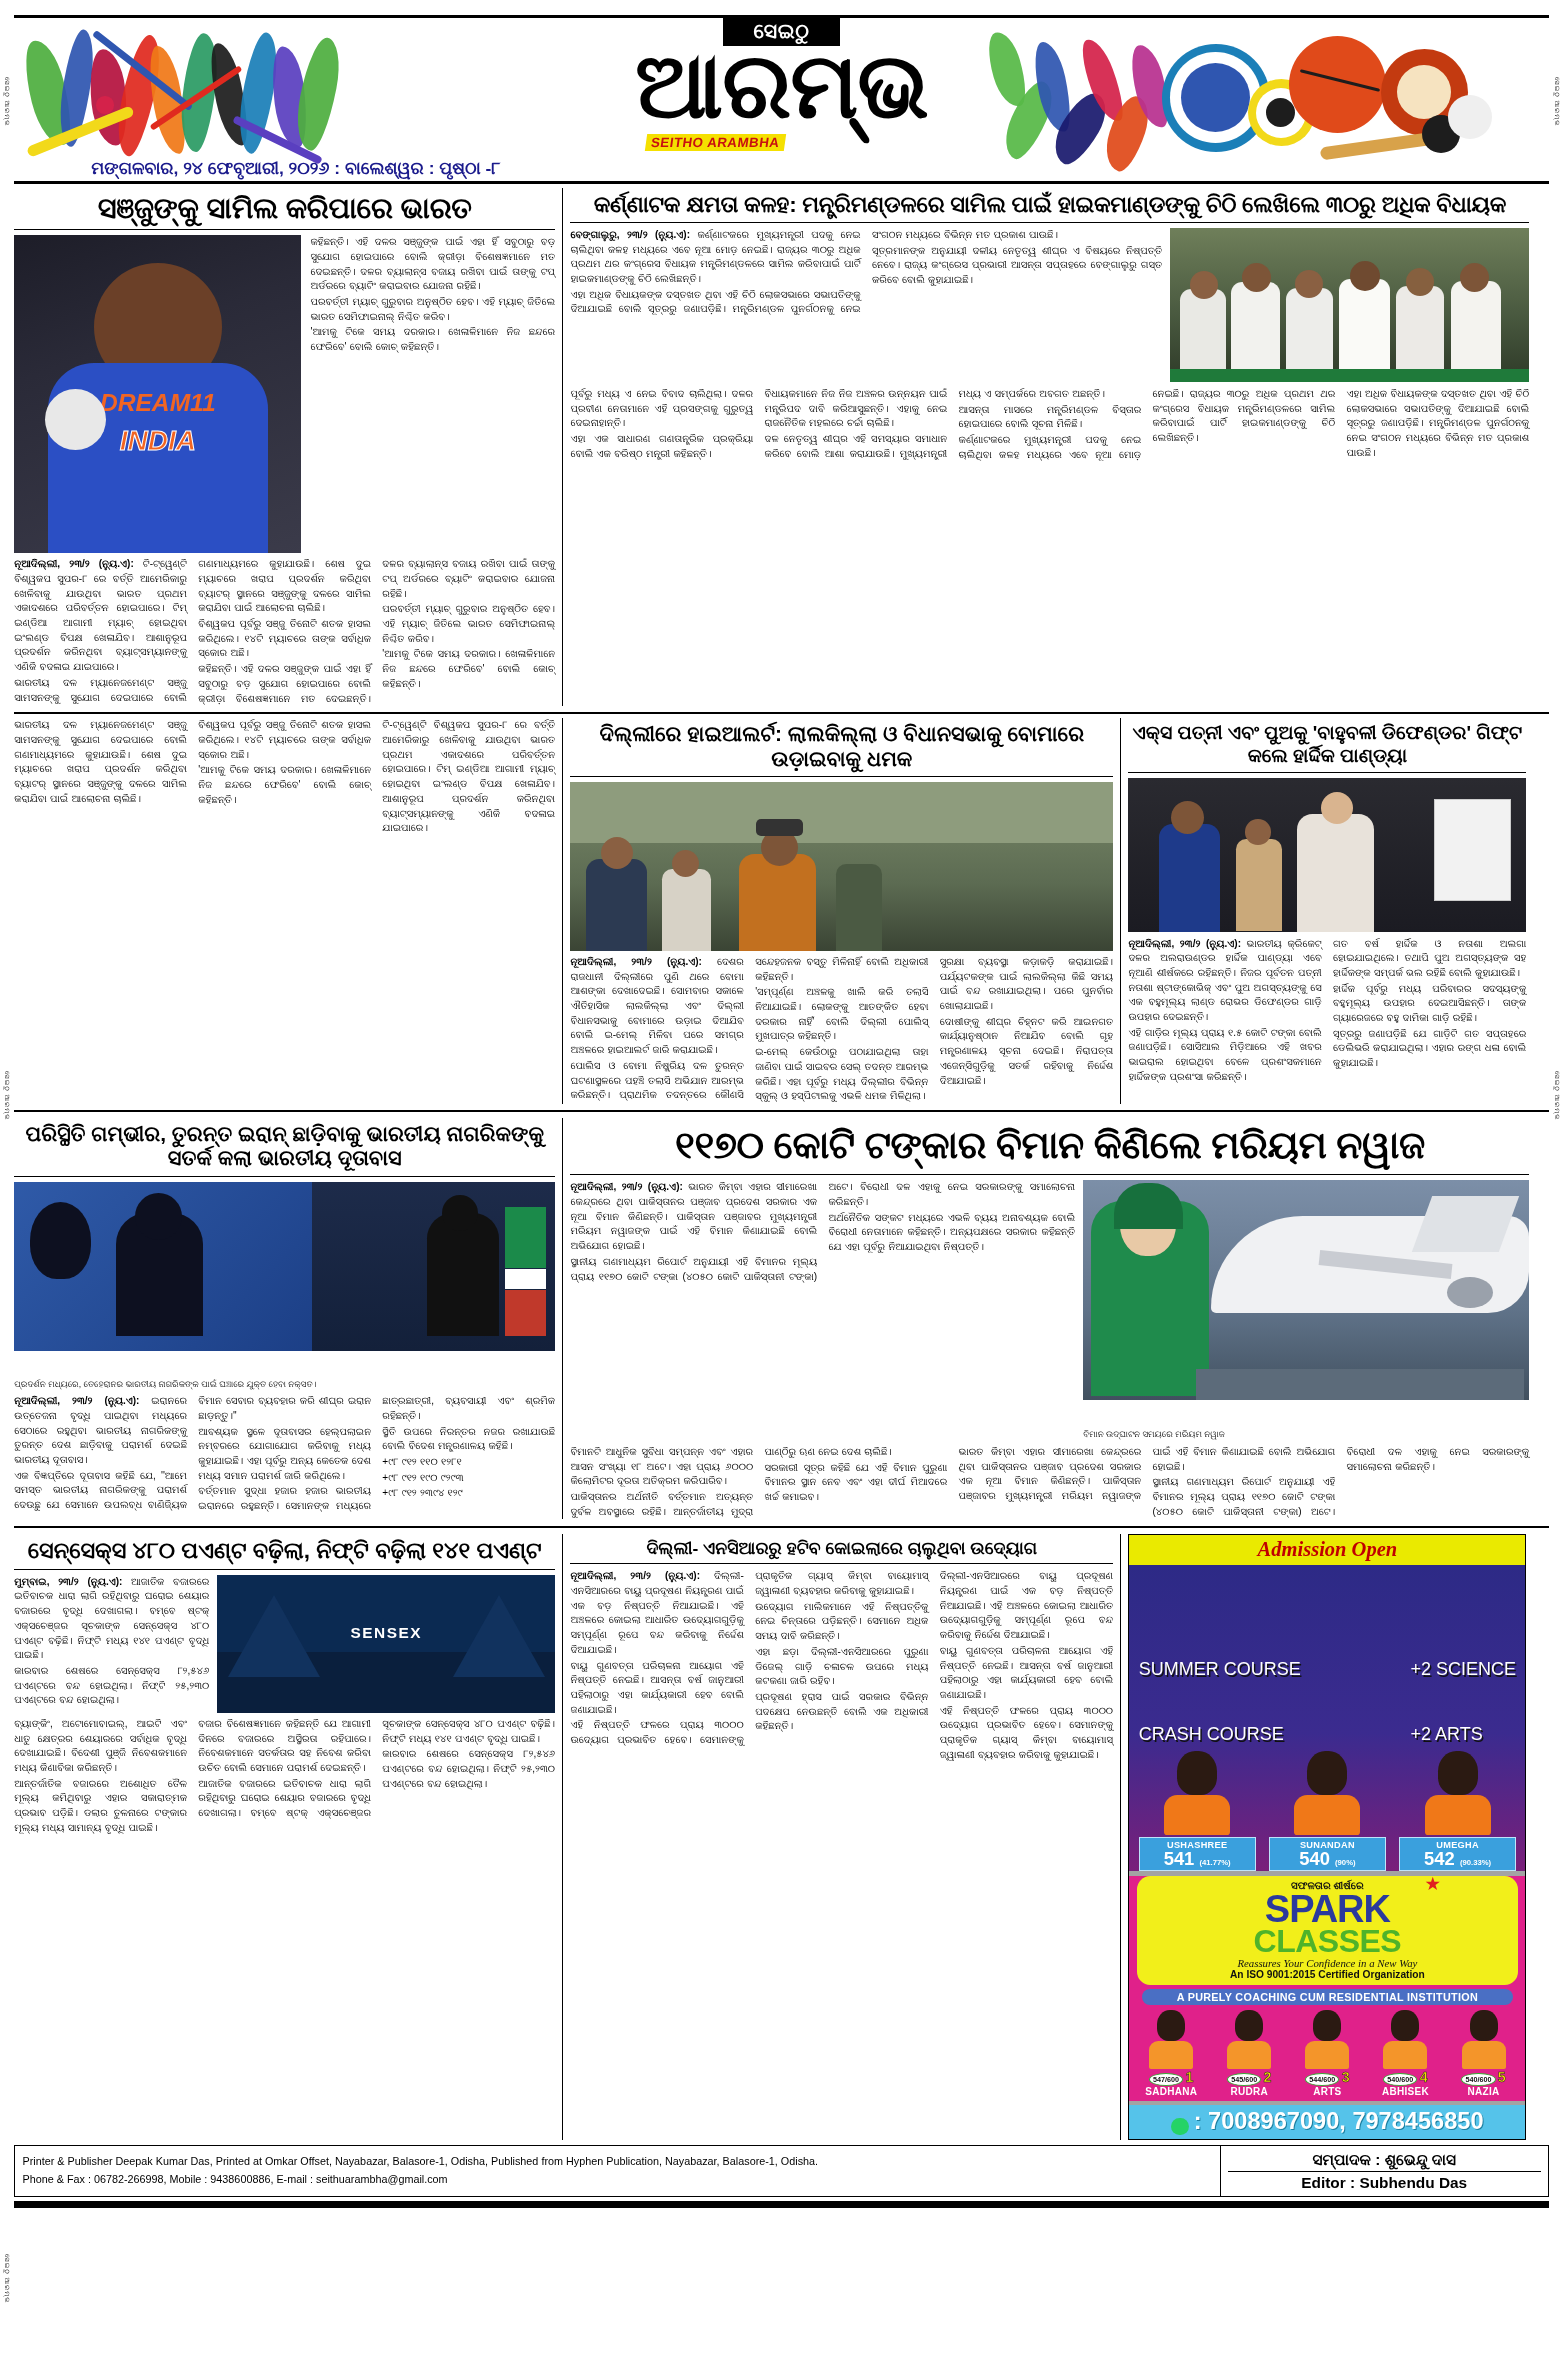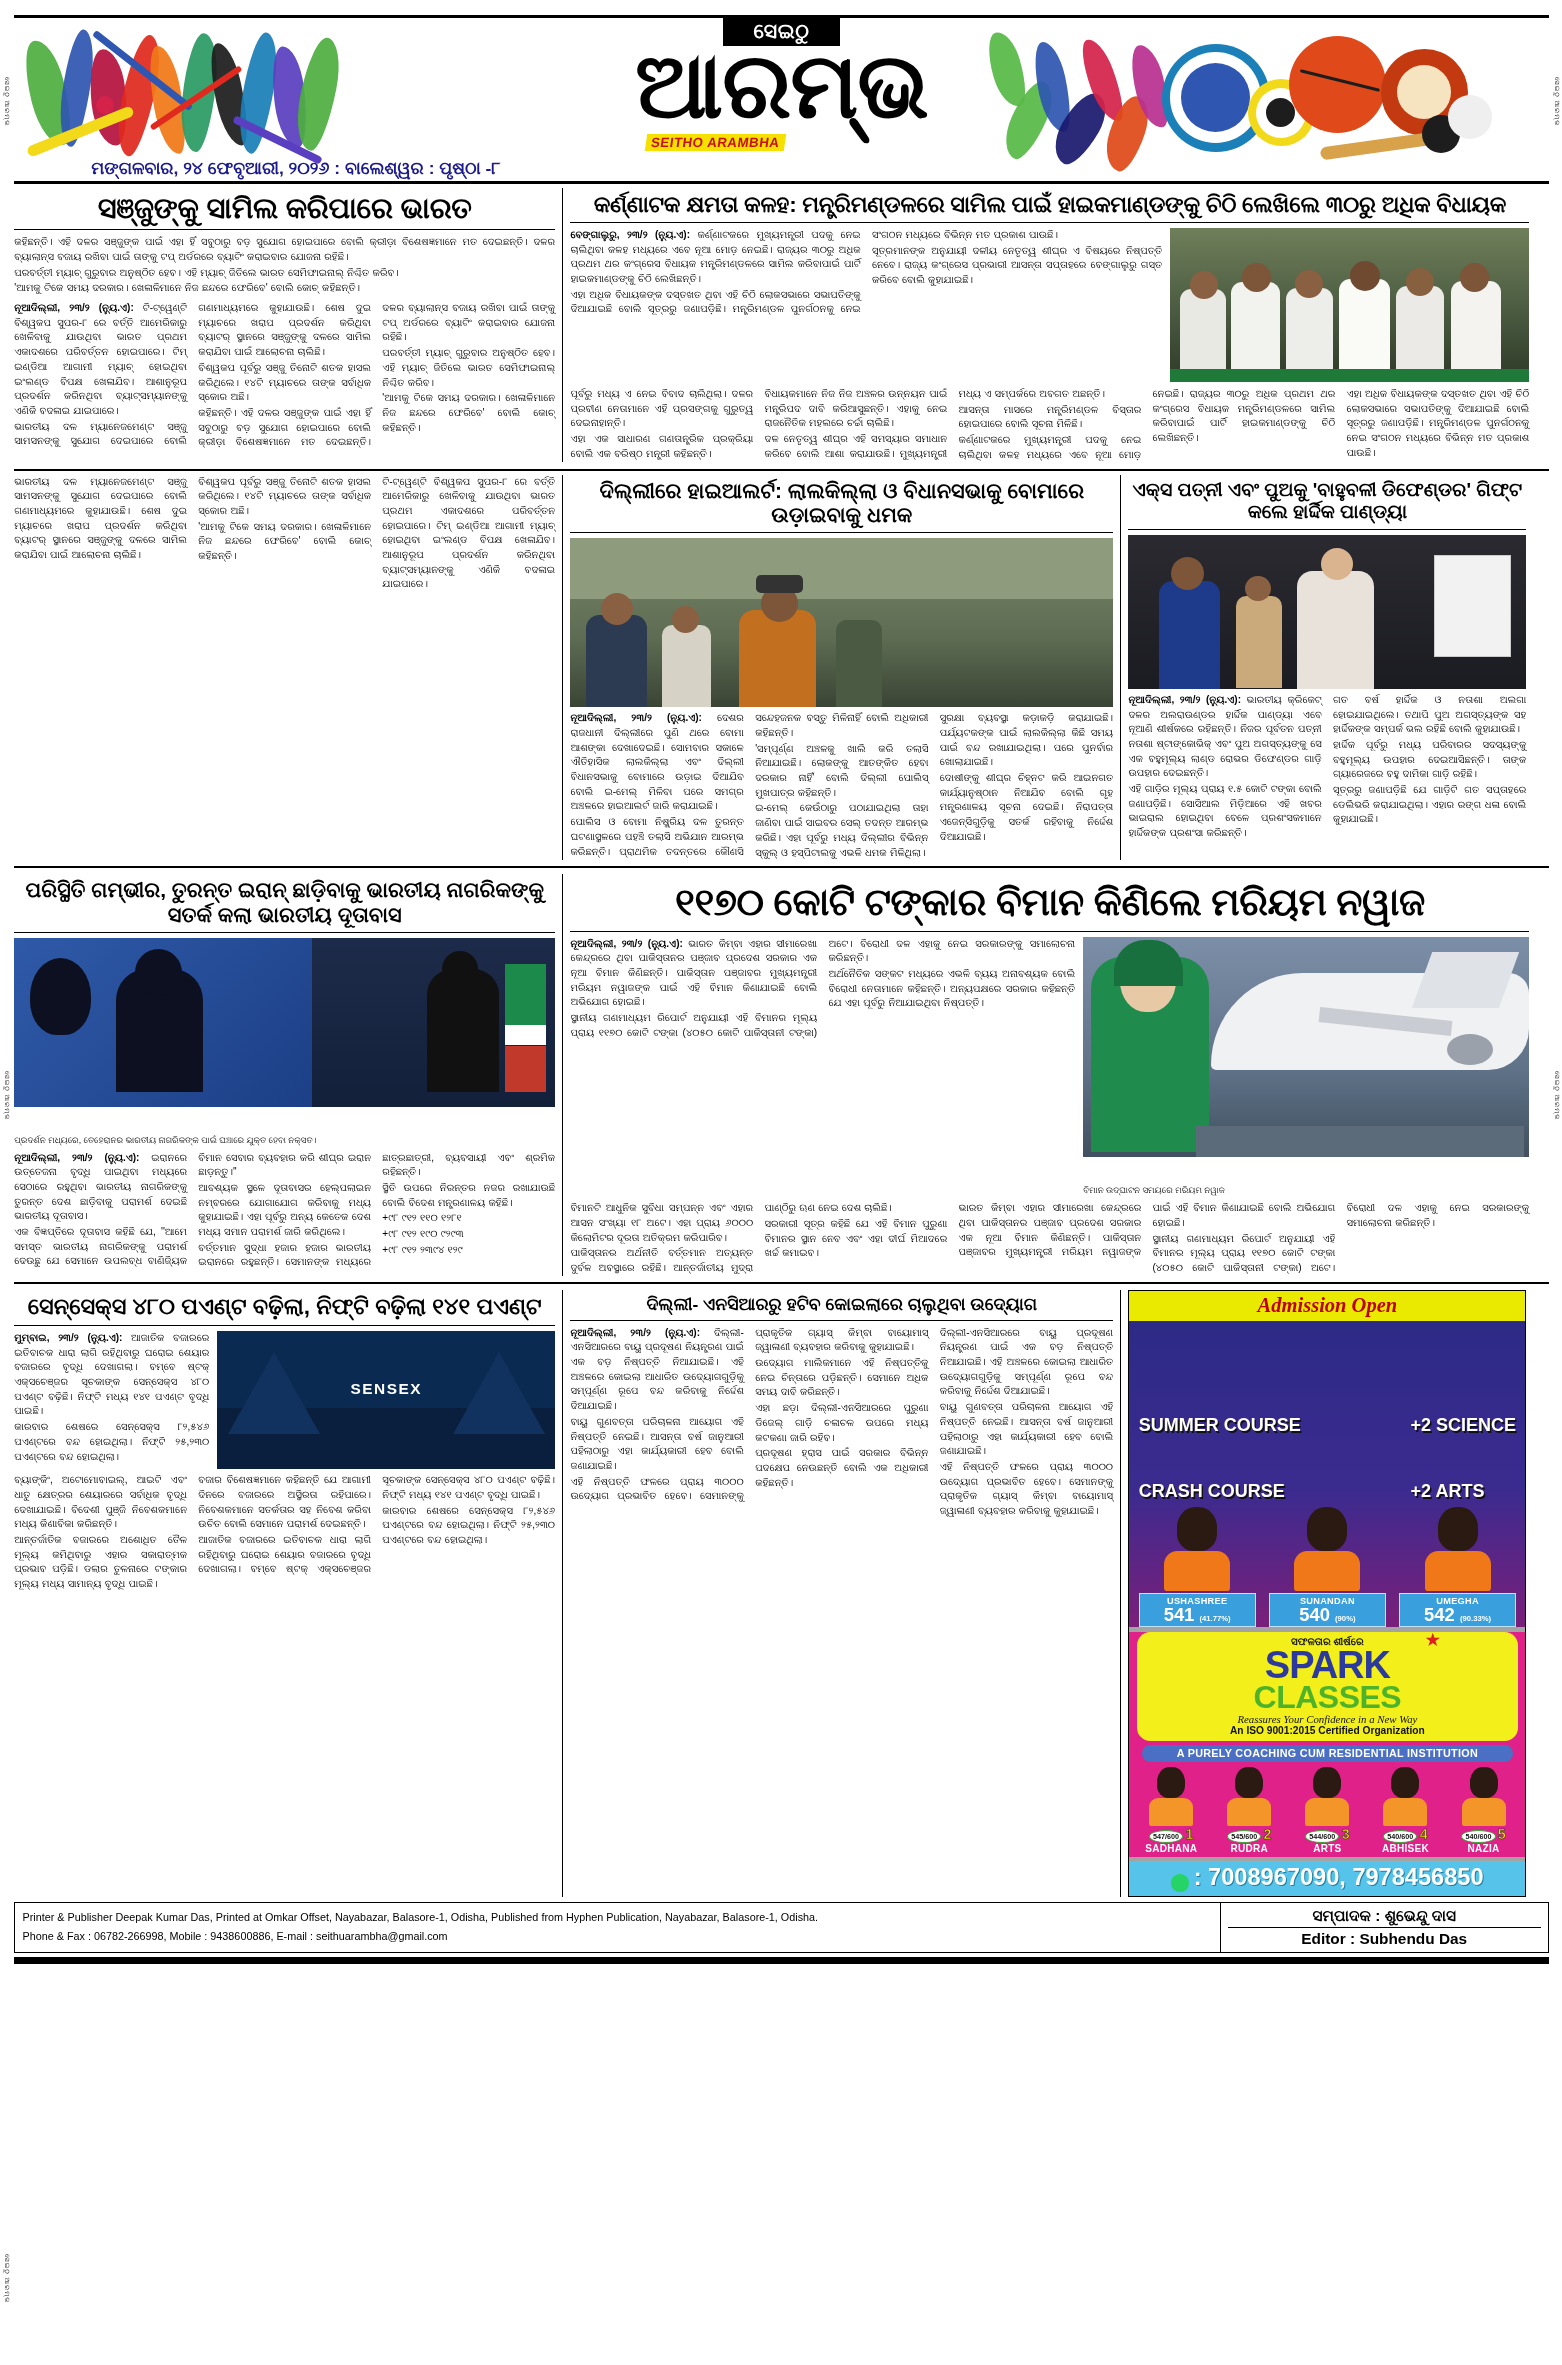--- a/index.html
+++ b/index.html
@@ -113,21 +113,21 @@
 
   
   .ad {
     width: 100%; border: 1.5px solid #000; background: #a3a3a3;
     position: relative; overflow: hidden;
   }
   .ad-top { background: #eaea00; text-align: center; padding: 3.1px 0 4.1px; }
   .ad-top span { color: #c00000; font-size: 20.5px; font-weight: bold; font-style: italic; font-family: "Liberation Serif", serif; }
   .ad-blue { background: linear-gradient(180deg,#2d2a86 0%, #3b2b8f 55%, #7a1f7a 100%); padding: 7.2px 9.2px 0 9.2px; }
   .ad-courses { display: flex; justify-content: space-between; }
-  .ad-courses div { color: #fff; font-size: 18px; font-weight: bold; line-height: 1.25; text-shadow: 1.5px 1.5px 0 #111; margin-top: 43px; }
+  .ad-courses div { color: #fff; font-size: 18px; font-weight: normal; line-height: 1.25; text-shadow: 1.5px 1.5px 0 #111; margin-top: 43px; }
   .ad-students { display: flex; justify-content: space-between; align-items: flex-end; margin-top: 5.1px; }
   .stu { width: 31%; text-align: center; }
   .stu .head { width: 40px; height: 44px; margin: 0 auto; border-radius: 46% 46% 40% 40%; background: #2b1a12; position: relative; }
   .stu .body { width: 66px; height: 40px; margin: 0 auto; background: #f07818; border-radius: 13.3px 13.3px 3.1px 3.1px; }
   .stu .tag { background: #3aa0dd; border: 1px solid #bfe4fa; border-radius: 0; color: #fff; padding: 1.5px 2px 2px; margin-top: 2px; }
   .stu .tag .nm { font-size: 9.2px; font-weight: bold; letter-spacing: 0.3px; }
   .stu .tag .sc { font-size: 18.4px; font-weight: bold; line-height: 1; }
   .stu .tag .sc small { font-size: 7.7px; }
   .ad-logo { background: #f2ef1a; border-radius: 13.3px; margin: 5.1px 7.2px 0; padding: 4.1px 5.1px 5.1px; text-align: center; position: relative; }
   .ad-logo .odia { font-size: 10.2px; font-weight: bold; color: #111; }
@@ -217,20 +217,30 @@
     <div class="mh-dateline">ମଙ୍ଗଳବାର, ୨୪ ଫେବୃଆରୀ, ୨୦୨୬ : ବାଲେଶ୍ୱର : ପୃଷ୍ଠା -୮</div>
   </div>
 
   <div class="content">
 
     <div class="col colA">
       <h1 class="hl">ସଞ୍ଜୁଙ୍କୁ ସାମିଲ କରିପାରେ ଭାରତ</h1>
       <div class="rule"></div>
 
       <div style="display:flex; gap:9.2px;">
+        <div style="width:287px;">
+
+          <div class="photo" style="height:318px; background:linear-gradient(160deg,#1d1d28 0%,#2a2a38 35%,#3b3b4a 100%);">
+            <div style="position:absolute; left:50%; top:28px; transform:translateX(-50%); width:128px; height:128px; border-radius:50%; background:#6b4028;"></div>
+            <div style="position:absolute; left:50%; top:128px; transform:translateX(-50%); width:220px; height:195px; border-radius:46px 46px 0 0; background:#2b4fc4;"></div>
+            <div style="position:absolute; left:50%; top:154px; transform:translateX(-50%); color:#f26522; font-size:24.6px; font-weight:bold; font-style:italic;">DREAM11</div>
+            <div style="position:absolute; left:50%; top:190px; transform:translateX(-50%); color:#f26522; font-size:28px; font-weight:bold; font-style:italic; -webkit-text-stroke:1px #fff;">INDIA</div>
+            <div style="position:absolute; left:31px; top:154px; width:61px; height:61px; border-radius:50%; background:#e8e8e8;"></div>
+          </div>
+        </div>
         <div style="flex:1;">
           <div class="tcols txt" style="font-size:10px;">
             <p>କହିଛନ୍ତି। ଏହି ଦଳର ସଞ୍ଜୁଙ୍କ ପାଇଁ ଏହା ହିଁ ସବୁଠାରୁ ବଡ଼ ସୁଯୋଗ ହୋଇପାରେ ବୋଲି କ୍ରୀଡ଼ା ବିଶେଷଜ୍ଞମାନେ ମତ ଦେଇଛନ୍ତି। ଦଳର ବ୍ୟାଲାନ୍ସ ବଜାୟ ରଖିବା ପାଇଁ ତାଙ୍କୁ ଟପ୍ ଅର୍ଡରରେ ବ୍ୟାଟିଂ କରାଇବାର ଯୋଜନା ରହିଛି।</p>
             <p>ପରବର୍ତ୍ତୀ ମ୍ୟାଚ୍ ଗୁରୁବାର ଅନୁଷ୍ଠିତ ହେବ। ଏହି ମ୍ୟାଚ୍ ଜିତିଲେ ଭାରତ ସେମିଫାଇନାଲ୍ ନିଶ୍ଚିତ କରିବ।</p>
             <p>'ଆମକୁ ଟିକେ ସମୟ ଦରକାର। ଖେଳାଳିମାନେ ନିଜ ଛନ୍ଦରେ ଫେରିବେ' ବୋଲି କୋଚ୍ କହିଛନ୍ତି।</p>
           </div>
         </div>
       </div>
 
       <div class="tcols c3 txt" style="margin-top:4.1px;">

